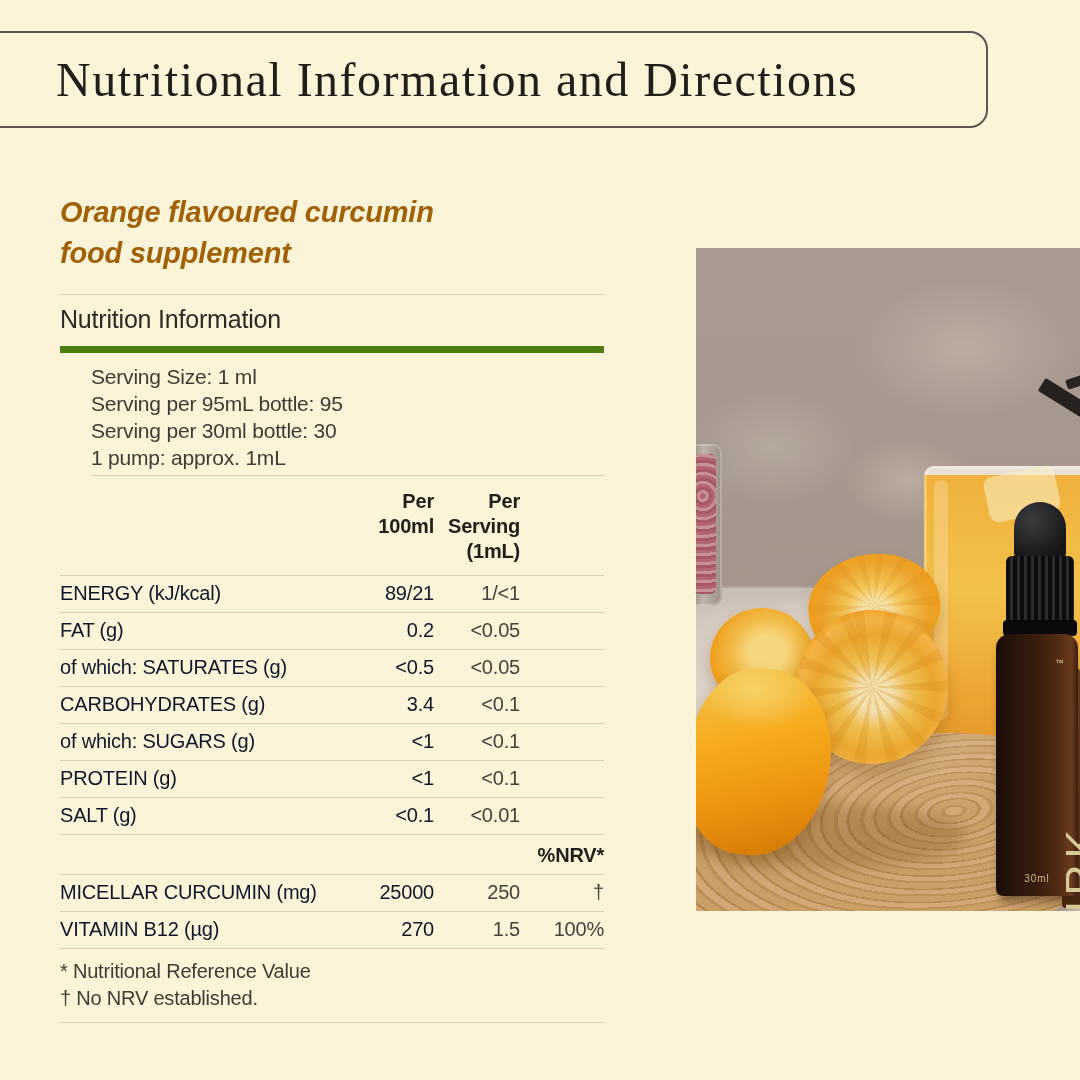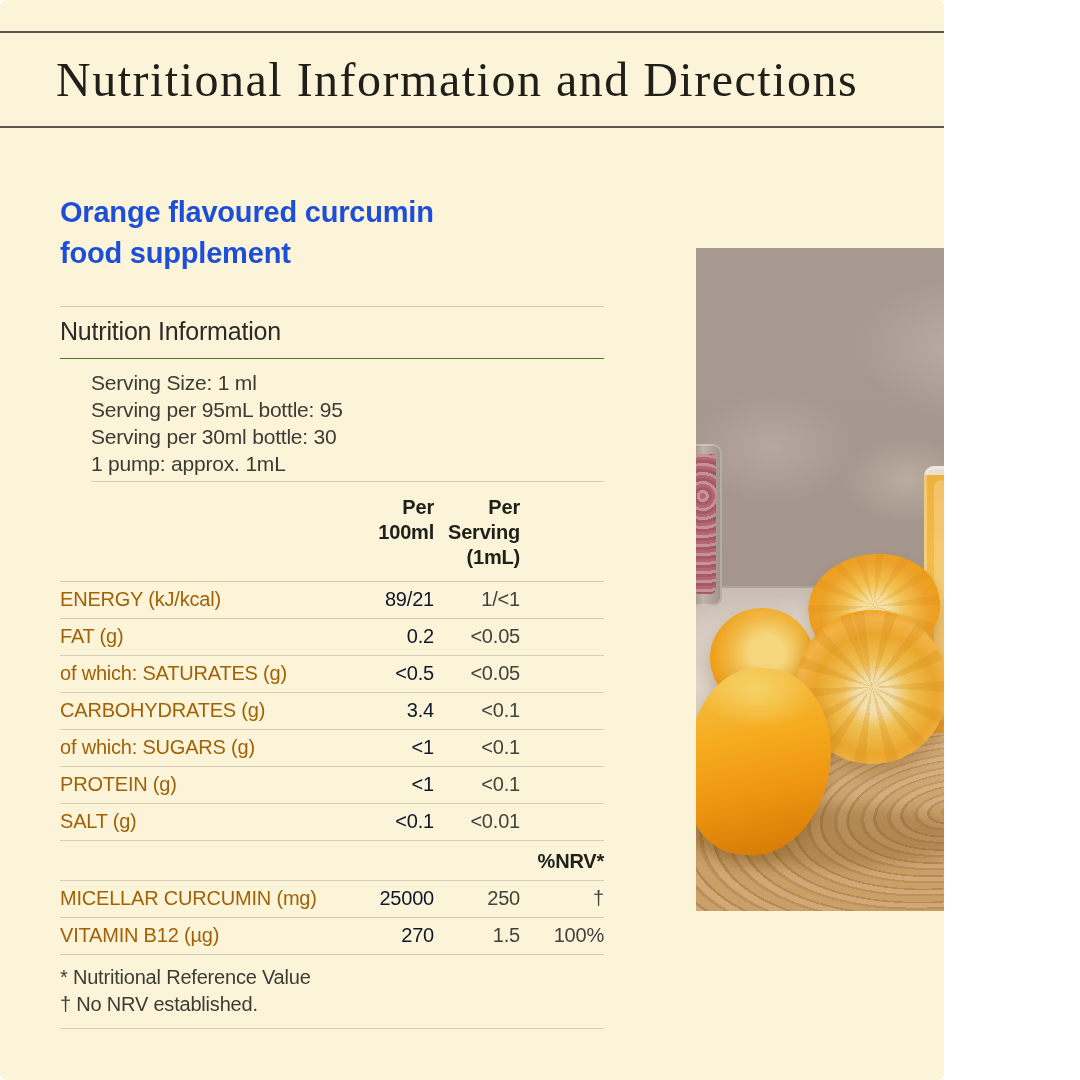--- a/index.html
+++ b/index.html
@@ -1,40 +1,40 @@
 <!DOCTYPE html>
 <html><head>
 <meta charset="utf-8">
 <style>
   * { box-sizing: border-box; margin: 0; padding: 0; }
   html,body { width:1080px; height:1080px; }
   body { font-family:"Liberation Sans", sans-serif; }
-  .canvas { position:relative; width:944px; height:1080px; background:#fcf4d9; overflow:hidden;border-radius:6px; }
+  .canvas { position:relative; width:1080px; height:1080px; background:#fcf4d9; overflow:hidden; }
 
   
   .title-box {
     position:absolute; left:-26px; top:31px; width:1014px; height:97px;
     border:2px solid #595750; border-radius:18px;
     display:flex; align-items:center; padding-left:80px;
   }
   .title-box h1 {
     font-family:"Liberation Serif", serif; font-weight:400;
     font-size:48px; letter-spacing:1.5px; color:#201f1a; white-space:nowrap;
   }
 
   
   .sheet { position:absolute; left:60px; top:192px; width:544px; color:#3d3c35; }
-  .product-heading { font-size:29px; font-weight:700; color:#1d4ed8; line-height:1.42; letter-spacing:-0.2px; margin-bottom:32px; }
-  .section-title-wrap { border-top:1px solid #d5ceb8; border-bottom:1px solid #4d7c0f; padding:10px 0 12px; }
+  .product-heading { font-size:29px; font-weight:700; color:#a16207; line-height:1.42; letter-spacing:-0.2px; margin-bottom:20px;font-style:italic; }
+  .section-title-wrap { border-top:1px solid #d5ceb8; border-bottom:7px solid #4d7c0f; padding:10px 0 12px; }
   .section-title { font-size:25px; font-weight:400; color:#2b2a25; letter-spacing:-0.2px; }
   .serving { padding:10px 0 4px; border-bottom:1px solid #d5ceb8;margin-left:31px; }
   .serving p { font-size:21px; line-height:27px; color:#3c3b34; letter-spacing:-0.2px; }
 
   .trow, .thead, .nrvrow { display:flex; align-items:baseline; border-bottom:1px solid #d5ceb8; font-size:20px; letter-spacing:-0.2px; }
-  .tlabel { flex:1; color:#a16207; }
+  .tlabel { flex:1; color:#0f172a; }
   .tc1 { width:105px; text-align:right; color:#0f172a; }
   .tc2 { width:86px;  text-align:right; color:#43423c; }
   .tc3 { width:84px;  text-align:right; color:#43423c; }
   .trow { padding:6px 0 7px; }
   .thead { padding:13px 0 11px; font-weight:700; color:#21211c; align-items:flex-start; line-height:1.25; }
   .thead .tc1 { padding-left:41px; color:#21211c; }
   .thead .tc2 { padding-left:14px; color:#21211c; }
   .nrvrow { padding:9px 0 7px; font-weight:700; }
   .nrvrow .tc3 { color:#21211c; }
   .footnotes { padding:9px 0 10px; border-bottom:1px solid #d5ceb8; }

